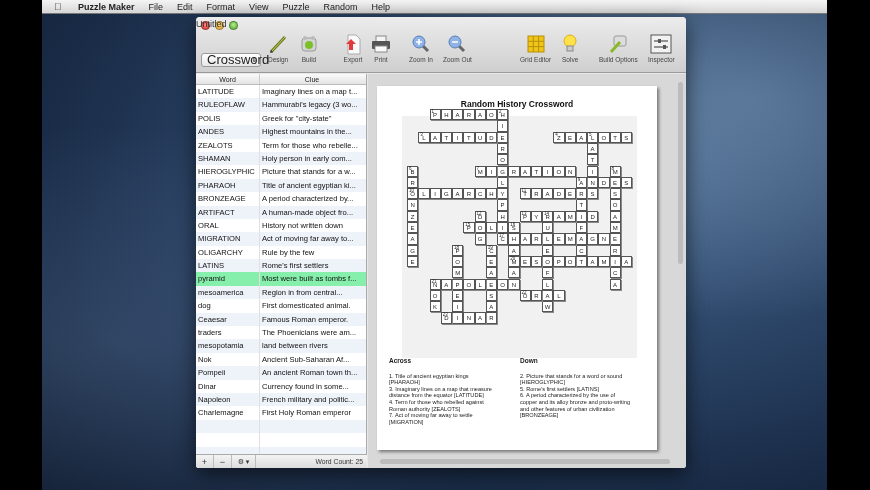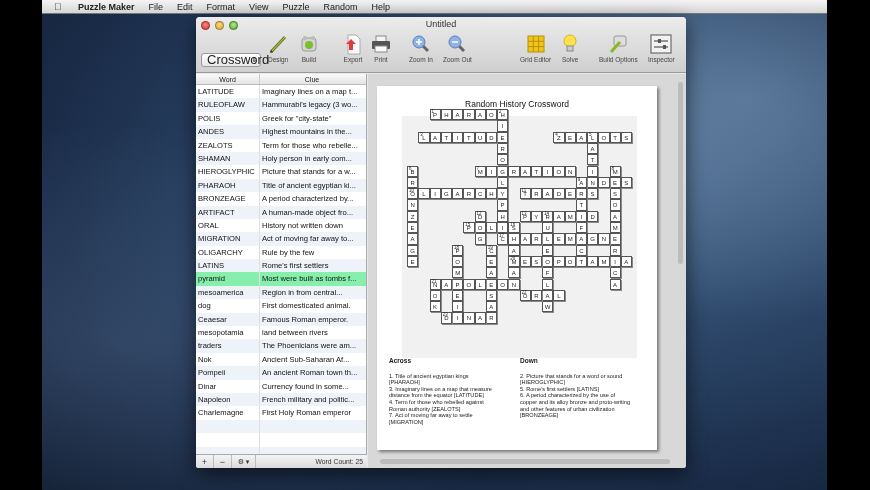--- a/index.html
+++ b/index.html
@@ -17,21 +17,21 @@
 .menubar .right{position:absolute;right:8px;display:flex;align-items:center;gap:9px;font-size:9px}
 .flag{width:10px;height:7px;background:linear-gradient(#c33 0 15%,#fff 15% 30%,#c33 30% 45%,#fff 45% 60%,#c33 60% 75%,#fff 75% 90%,#c33 90%);position:relative}
 .flag::before{content:"";position:absolute;left:0;top:0;width:5px;height:4px;background:#33558a}
 .window{position:absolute;left:196px;top:17px;width:490px;height:451px;background:#e8e8e8;border-radius:4px 4px 3px 3px;box-shadow:0 6px 20px rgba(0,0,0,.6);overflow:hidden}
 .titlebar{height:56px;background:linear-gradient(#ececec,#cfcfcf);border-bottom:1px solid #9a9a9a;position:relative}
 .lights{position:absolute;left:5px;top:4px;display:flex;gap:5px}
 .lights span{width:9px;height:9px;border-radius:50%;display:block;border:1px solid rgba(0,0,0,.3)}
 .l-red{background:radial-gradient(circle at 50% 40%,#ff8a80,#d0302a)}
 .l-yel{background:radial-gradient(circle at 50% 40%,#ffe08a,#d39a20)}
 .l-grn{background:radial-gradient(circle at 50% 40%,#b6f08a,#4ca028)}
-.wtitle{position:absolute;left:0;right:0;top:2px;text-align:center;font-size:9px;color:#333}
+.wtitle{position:absolute;left:0;right:0;top:2px;font-size:9px;color:#333}
 .tb{position:absolute;top:16px;display:flex;flex-direction:column;align-items:center;font-size:6.5px;color:#444}
 .tb .ic{height:22px;display:flex;align-items:center;justify-content:center}
 .tb .lb{margin-top:1px;white-space:nowrap}
 .select{width:60px;height:14px;border:1px solid #999;border-radius:3px;background:linear-gradient(#fff,#e6e6e6);font-size:13px;padding-left:5px;line-height:12px;position:relative;color:#222;margin-top:20px}
 .select::after{content:"⇕";position:absolute;right:3px;top:0;font-size:7px}
 .left{position:absolute;left:0;top:57px;width:171px;height:394px;background:#fff;border-right:1px solid #aaa}
 .thead{height:11px;display:flex;background:linear-gradient(#fafafa,#e4e4e4);border-bottom:1px solid #bbb;font-size:7px;color:#222}
 .thead div{text-align:center;line-height:11px}
 .th-w{width:64px;border-right:1px solid #ccc}
 .th-c{width:104px}
@@ -40,21 +40,21 @@
 .row:nth-child(even){background:#eef2f9}
 .row.sel{background:#86efac}
 .row .w{width:64px;padding-left:2px;border-right:1px solid #e0e0e0;overflow:hidden}
 .row .c{width:104px;padding-left:2px;overflow:hidden}
 .bottombar{position:absolute;left:0;bottom:0;width:171px;height:14px;background:linear-gradient(#f4f4f4,#dcdcdc);border-top:1px solid #aaa;display:flex;align-items:center;font-size:7px;color:#333}
 .bb-btn{width:18px;text-align:center;border-right:1px solid #bbb;height:14px;line-height:14px;font-size:9px}
 .bb-gear{width:24px;text-align:center;border-right:1px solid #bbb;height:14px;line-height:14px;font-size:7px}
 .wc{margin-left:auto;margin-right:4px;font-size:6.8px}
 .right{position:absolute;left:172px;top:57px;width:318px;height:394px;background:#d8d8d8}
 .page{position:absolute;left:9px;top:12px;width:280px;height:364px;background:#fff;box-shadow:2px 2px 3px rgba(0,0,0,.45)}
-.ptitle{position:absolute;top:13px;left:0;right:0;text-align:center;font-size:8.5px;font-weight:normal;color:#111}
+.ptitle{position:absolute;top:13px;left:0;right:0;text-align:center;font-size:8.5px;font-weight:bold;color:#111}
 .gridbg{position:absolute;left:25px;top:30px;width:235px;height:242px;background:#f1f1f1}
 .cell{position:absolute;width:11.25px;height:11.3px;border:1px solid #555;background:#fff;font-size:6px;text-align:center;line-height:10px;color:#222;box-shadow:1px 1px 0 #888}
 .cell .n{position:absolute;left:1px;top:-1px;font-size:4.5px;line-height:5px}
 .clues{position:absolute;top:272px;font-size:5.6px;line-height:6.6px;color:#222}
 .clues h4{font-size:6.5px;margin-bottom:8px}
 .vscroll-r{position:absolute;right:3px;top:8px;width:5px;height:182px;background:#bcbcbc;border-radius:3px}
 .hscroll{position:absolute;left:12px;bottom:4px;width:290px;height:5px;background:#bcbcbc;border-radius:3px}
 </style>
 </head>
 <body>
@@ -304,26 +304,26 @@
         </div>
         <div class="row">
           <div class="w">dog</div>
           <div class="c">First domesticated animal.</div>
         </div>
         <div class="row">
           <div class="w">Ceaesar</div>
           <div class="c">Famous Roman emperor.</div>
         </div>
         <div class="row">
+          <div class="w">traders</div>
+          <div class="c">The Phoenicians were am...</div>
+        </div>
+        <div class="row">
           <div class="w">mesopotamia</div>
           <div class="c">land between rivers</div>
-        </div>
-        <div class="row">
-          <div class="w">traders</div>
-          <div class="c">The Phoenicians were am...</div>
         </div>
         <div class="row">
           <div class="w">Nok</div>
           <div class="c">Ancient Sub-Saharan Af...</div>
         </div>
         <div class="row">
           <div class="w">Pompeii</div>
           <div class="c">An ancient Roman town th...</div>
         </div>
         <div class="row">

